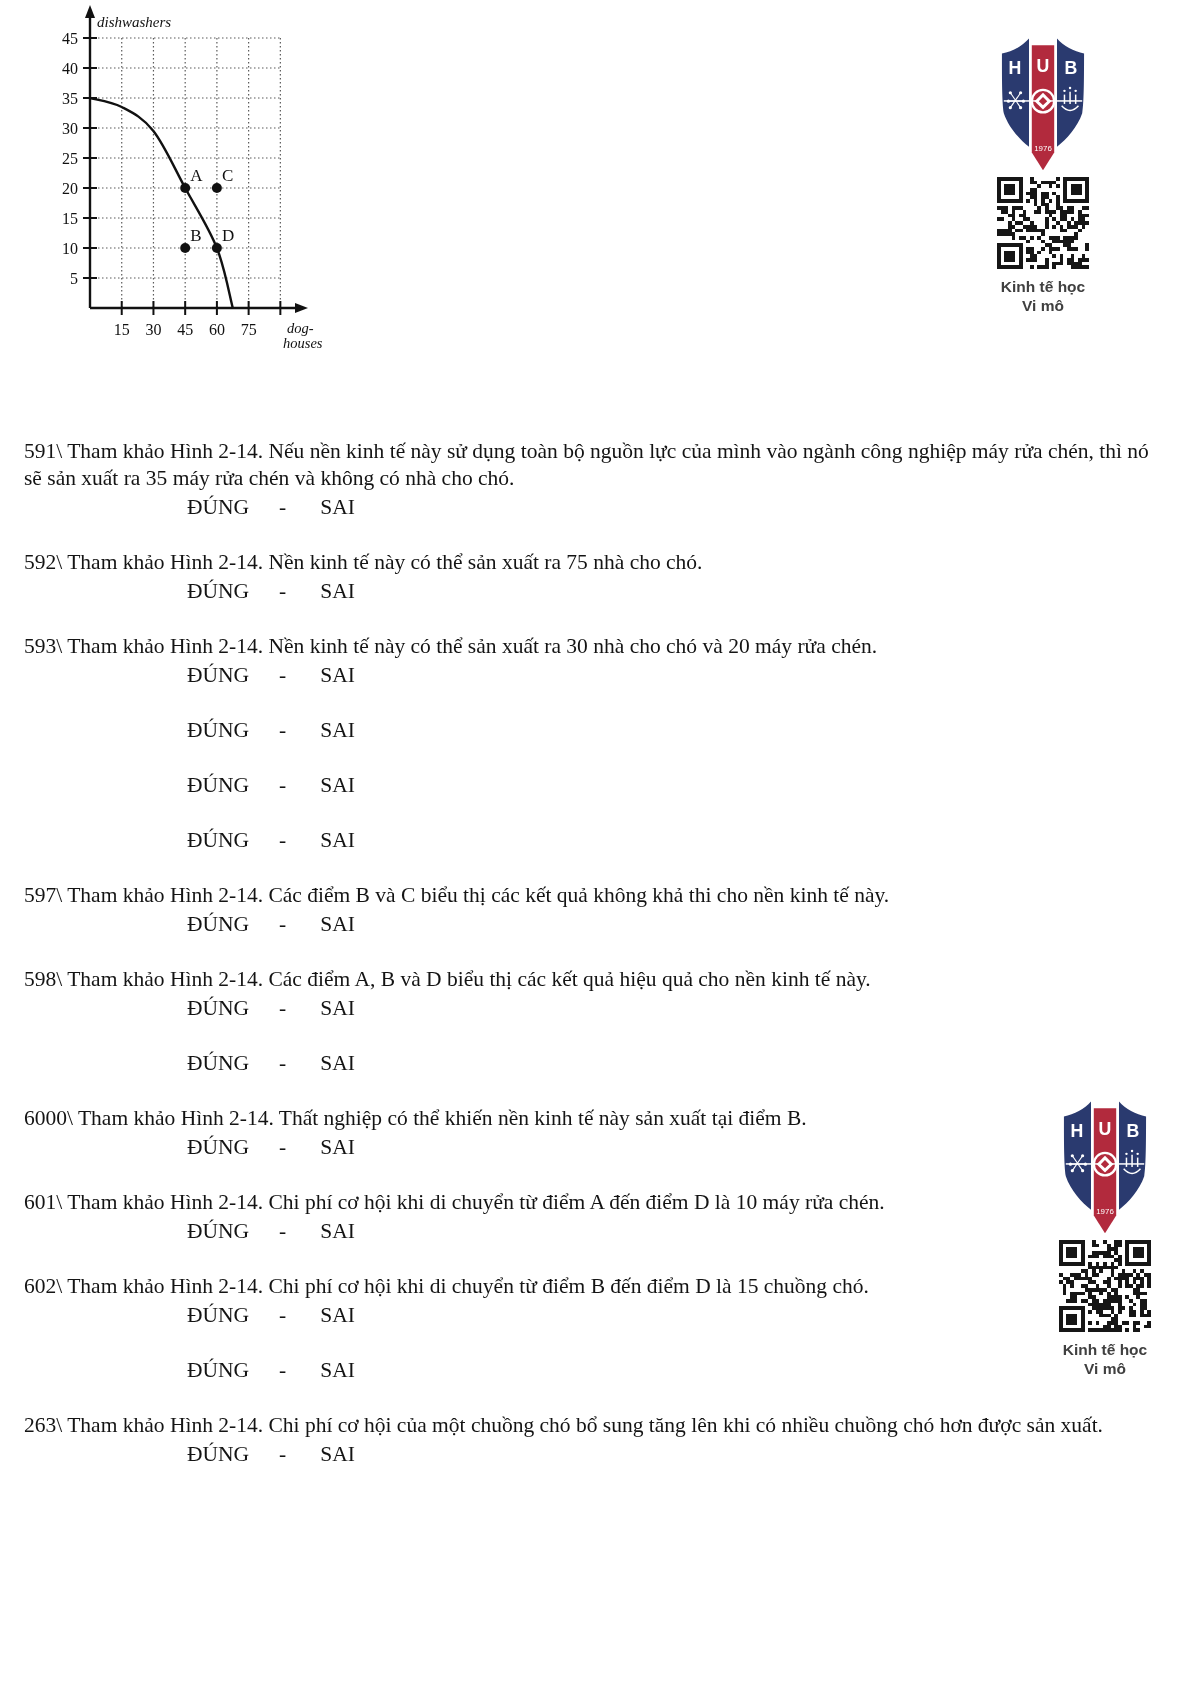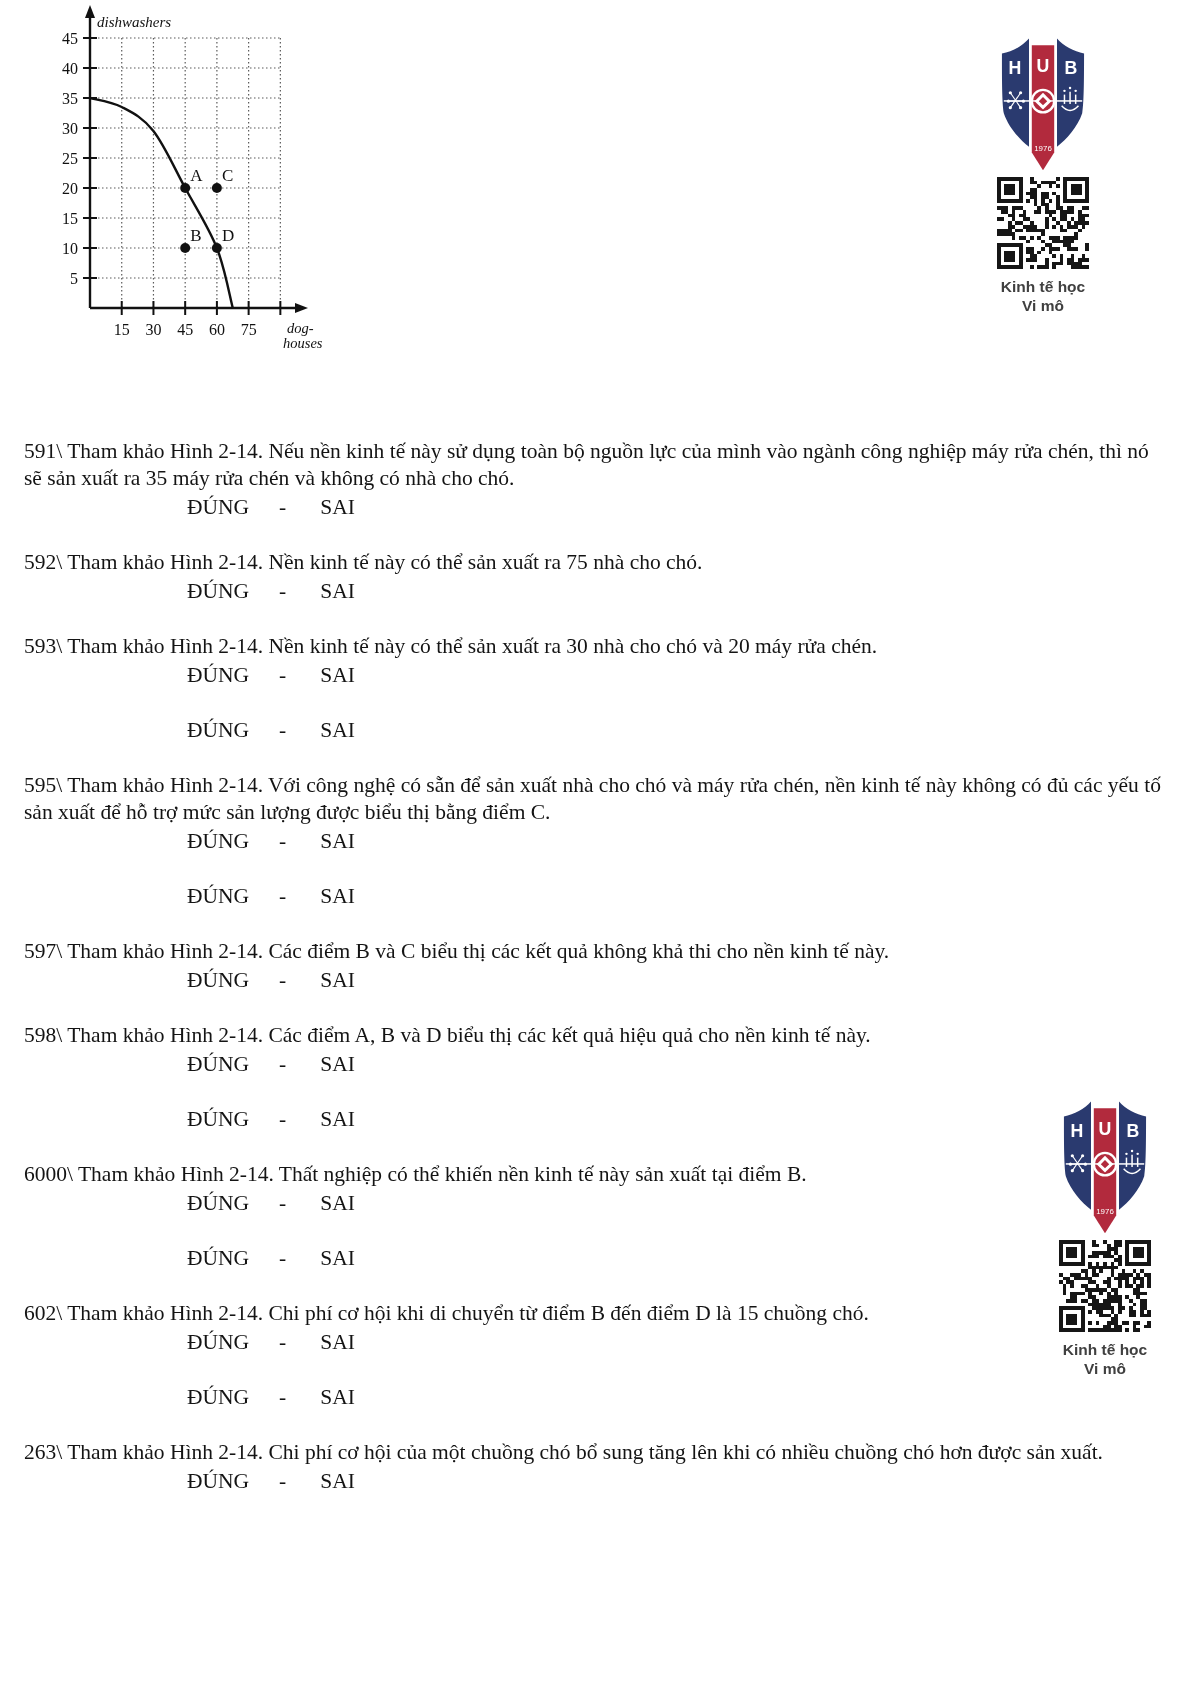--- a/index.html
+++ b/index.html
@@ -645,21 +645,20 @@
     </div>
   </div>
 
   <div class="q">
     <div class="q-answers">
       <span class="ans true">ĐÚNG</span><span class="dash">-</span><span class="ans false">SAI</span>
     </div>
   </div>
 
   <div class="q">
-    <p class="q-text"><span class="q-num">595\ </span><span class="q-body">Tham khảo Hình 2-14. Với công nghệ có sẵn để sản xuất nhà cho chó và máy rửa chén, nền kinh tế này không có đủ các yếu tố sản xuất để hỗ trợ mức sản lượng được biểu thị bằng điểm C.</span></p>
     <div class="q-answers">
       <span class="ans true">ĐÚNG</span><span class="dash">-</span><span class="ans false">SAI</span>
     </div>
   </div>
 
   <div class="q">
     <div class="q-answers">
       <span class="ans true">ĐÚNG</span><span class="dash">-</span><span class="ans false">SAI</span>
     </div>
   </div>
@@ -685,20 +684,21 @@
   </div>
 
   <div class="q">
     <p class="q-text"><span class="q-num">6000\ </span><span class="q-body">Tham khảo Hình 2-14. Thất nghiệp có thể khiến nền kinh tế này sản xuất tại điểm B.</span></p>
     <div class="q-answers">
       <span class="ans true">ĐÚNG</span><span class="dash">-</span><span class="ans false">SAI</span>
     </div>
   </div>
 
   <div class="q">
+    <p class="q-text"><span class="q-num">601\ </span><span class="q-body">Tham khảo Hình 2-14. Chi phí cơ hội khi di chuyển từ điểm A đến điểm D là 10 máy rửa chén.</span></p>
     <div class="q-answers">
       <span class="ans true">ĐÚNG</span><span class="dash">-</span><span class="ans false">SAI</span>
     </div>
   </div>
 
   <div class="q">
     <p class="q-text"><span class="q-num">602\ </span><span class="q-body">Tham khảo Hình 2-14. Chi phí cơ hội khi di chuyển từ điểm B đến điểm D là 15 chuồng chó.</span></p>
     <div class="q-answers">
       <span class="ans true">ĐÚNG</span><span class="dash">-</span><span class="ans false">SAI</span>
     </div>

